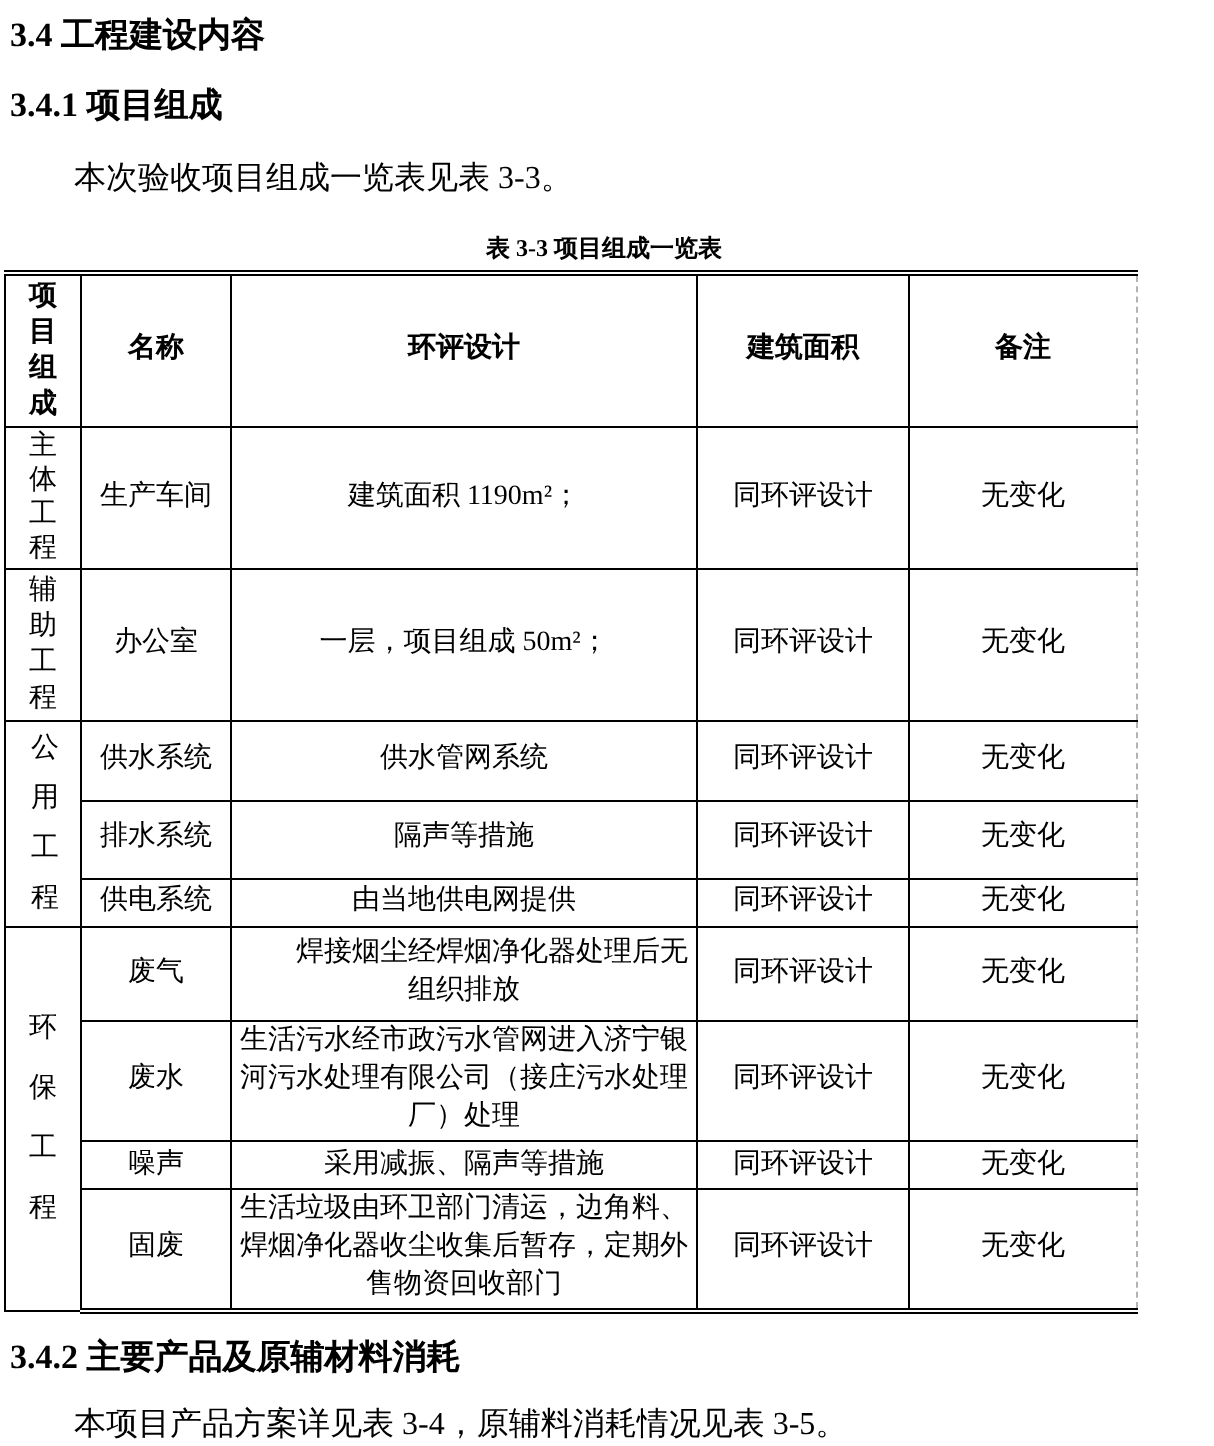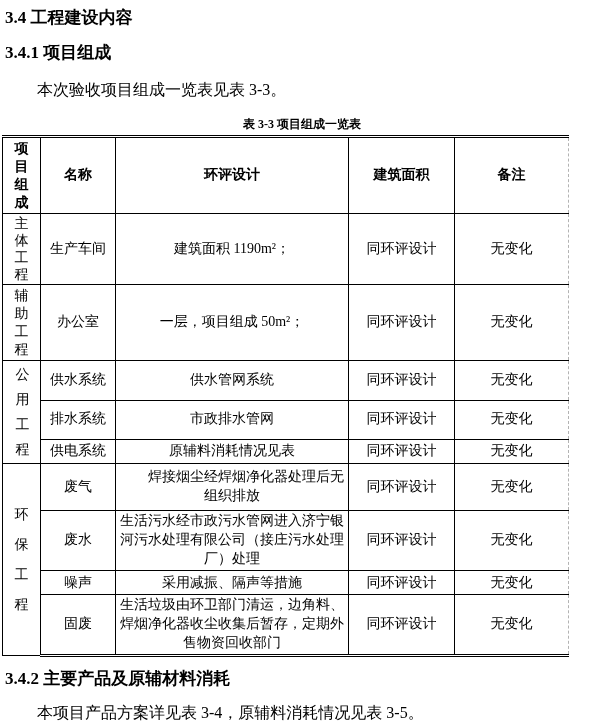--- a/index.html
+++ b/index.html
@@ -102,27 +102,27 @@
         <th class="group-cell" rowspan="3">
             <span class="vtext vt-g3">公用工程</span>
           </th>
         <td>供水系统</td>
         <td>供水管网系统</td>
         <td>同环评设计</td>
         <td class="col-remark">无变化</td>
       </tr>
       <tr class="rh-r4">
         <td>排水系统</td>
-        <td>市政排水管网</td>
+        <td>隔声等措施</td>
         <td>同环评设计</td>
         <td class="col-remark">无变化</td>
       </tr>
       <tr class="rh-r5">
         <td>供电系统</td>
-        <td>原辅料消耗情况见表</td>
+        <td>由当地供电网提供</td>
         <td>同环评设计</td>
         <td class="col-remark">无变化</td>
       </tr>
       <tr class="rh-r6">
         <th class="group-cell" rowspan="4">
             <span class="vtext vt-g4">环保工程</span>
           </th>
         <td>废气</td>
         <td class="cell-left-indent">焊接烟尘经焊烟净化器处理后无组织排放</td>
         <td>同环评设计</td>

